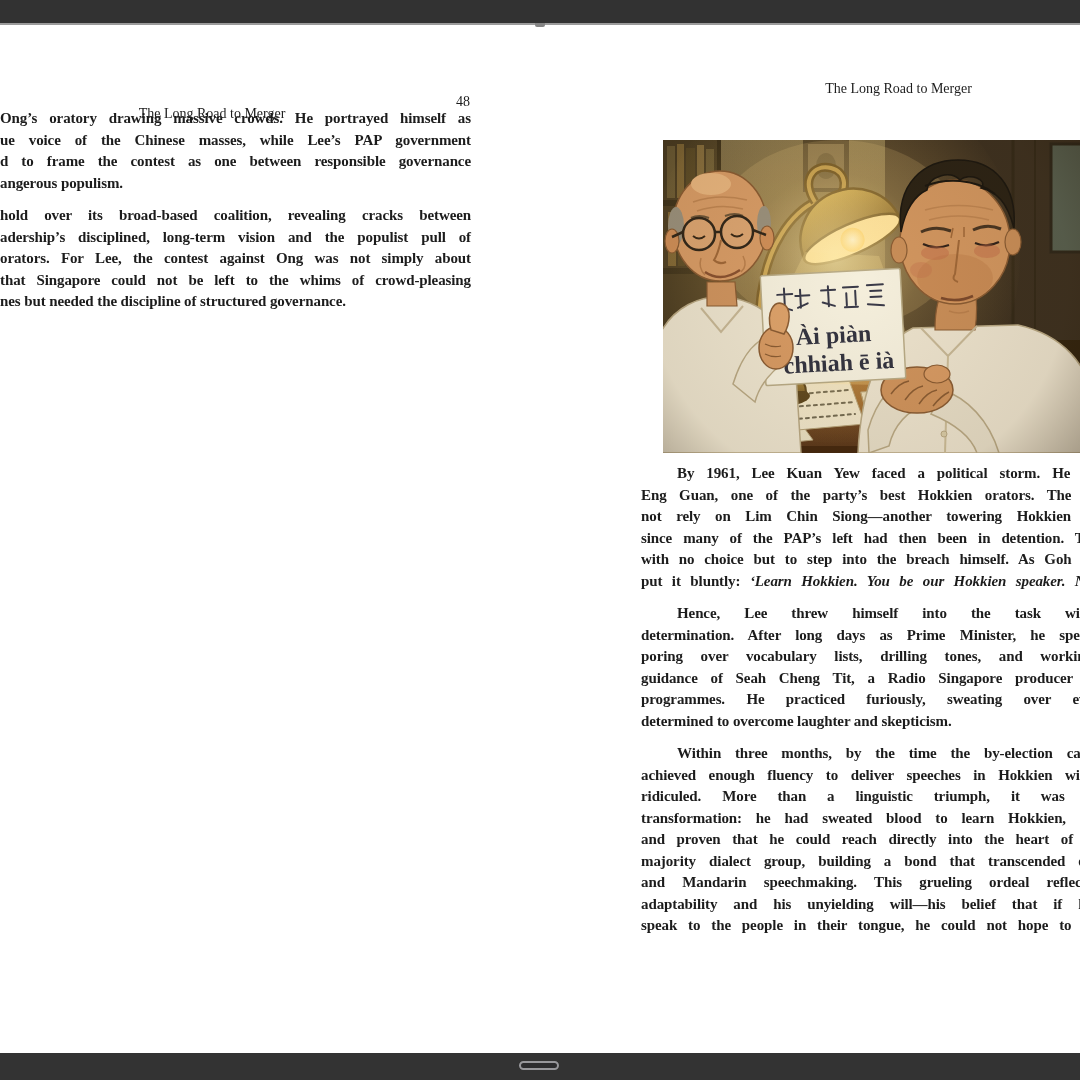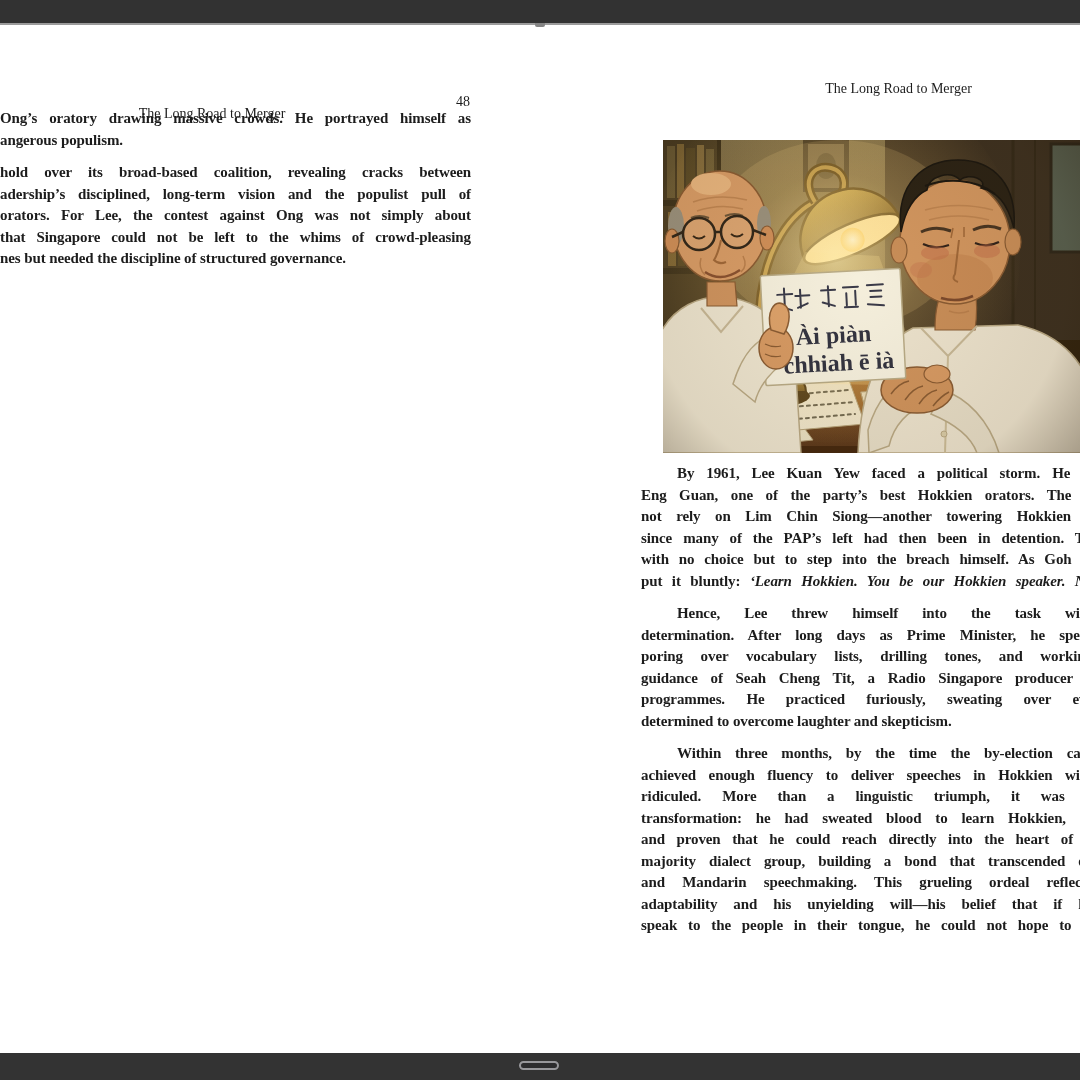--- a/index.html
+++ b/index.html
@@ -44,20 +44,22 @@
 <div class="bottom-bar"></div>
 <div class="home-pill"></div>
 
 <div class="page page-left">
   <div class="running-header rh-left">The Long Road to Merger</div>
   <div class="page-num">48</div>
 </div>
 <div class="textblock tb-left">
   <div class="para">
     <div class="bl j">Ong’s oratory drawing massive crowds. He portrayed himself as</div>
+    <div class="bl j">ue voice of the Chinese masses, while Lee’s PAP government</div>
+    <div class="bl j">d to frame the contest as one between responsible governance</div>
     <div class="bl last">angerous populism.</div>
   </div>
   <div class="para">
     <div class="bl j">hold over its broad-based coalition, revealing cracks between</div>
     <div class="bl j">adership’s disciplined, long-term vision and the populist pull of</div>
     <div class="bl j">orators. For Lee, the contest against Ong was not simply about</div>
     <div class="bl j">that Singapore could not be left to the whims of crowd-pleasing</div>
     <div class="bl last">nes but needed the discipline of structured governance.</div>
   </div>
 </div>

